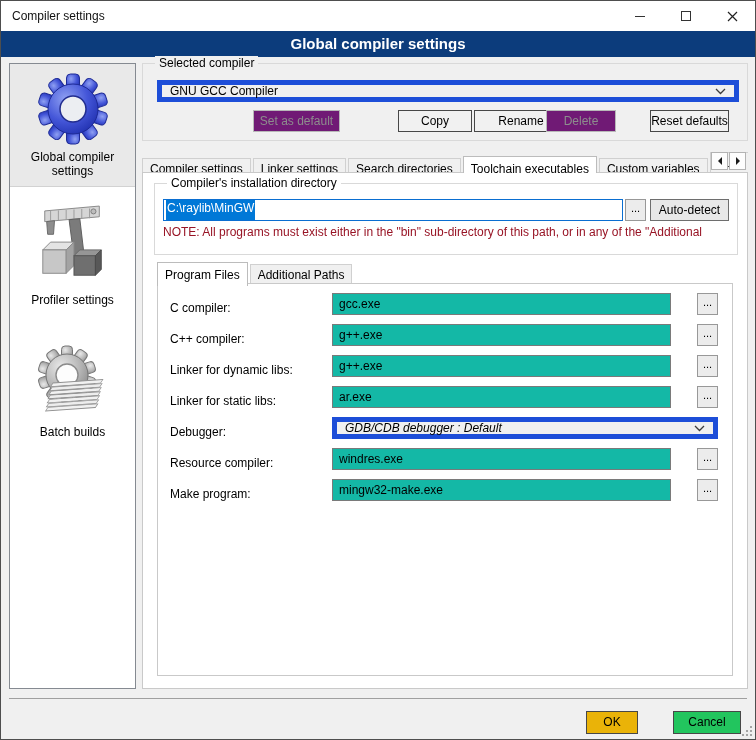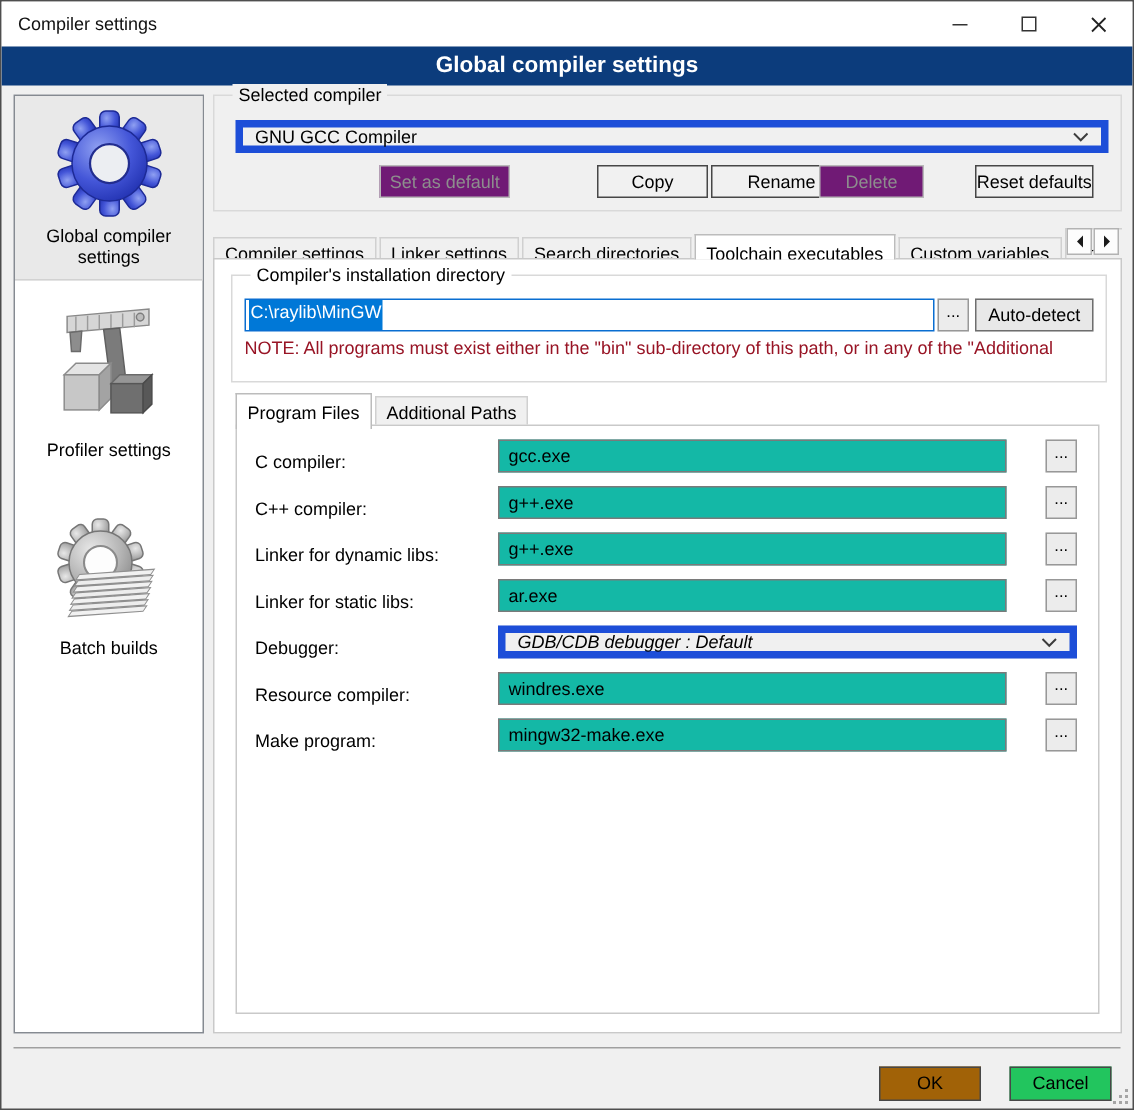--- a/index.html
+++ b/index.html
@@ -85,21 +85,21 @@
                 border:1px solid #c9c9c9; padding:9px 14px 0 12px; }
 
   .form-row { display:flex; align-items:flex-end; margin-bottom:9px;gap:24px; }
   .form-label { width:138px; flex:none; }
   .form-input { flex:1; height:22px; border:1px solid #7a7a7a; background:#14b8a6; font-family:"Liberation Sans",sans-serif;
                 font-size:12px; padding:0 6px; outline:none; }
   .form-combo { flex:1;font-style:italic; }
 
   
   .footer-sep { position:absolute; top:697px; left:8px; right:8px; border-top:1px solid #9f9f9f; }
-  .btn-ok     { position:absolute; top:710px; left:585px; width:68px; height:23px; background:#a16207; }
+  .btn-ok     { position:absolute; top:710px; left:585px; width:52px; height:23px; background:#eab308; }
   .btn-cancel { position:absolute; top:710px; left:672px; width:68px; height:23px; background:#22c55e; }
   .grip { position:absolute; right:3px; bottom:3px; }
 </style>
 </head>
 <body>
 
 <div class="window">
 
   <div class="titlebar">
     <span class="title-text">Compiler settings</span>

